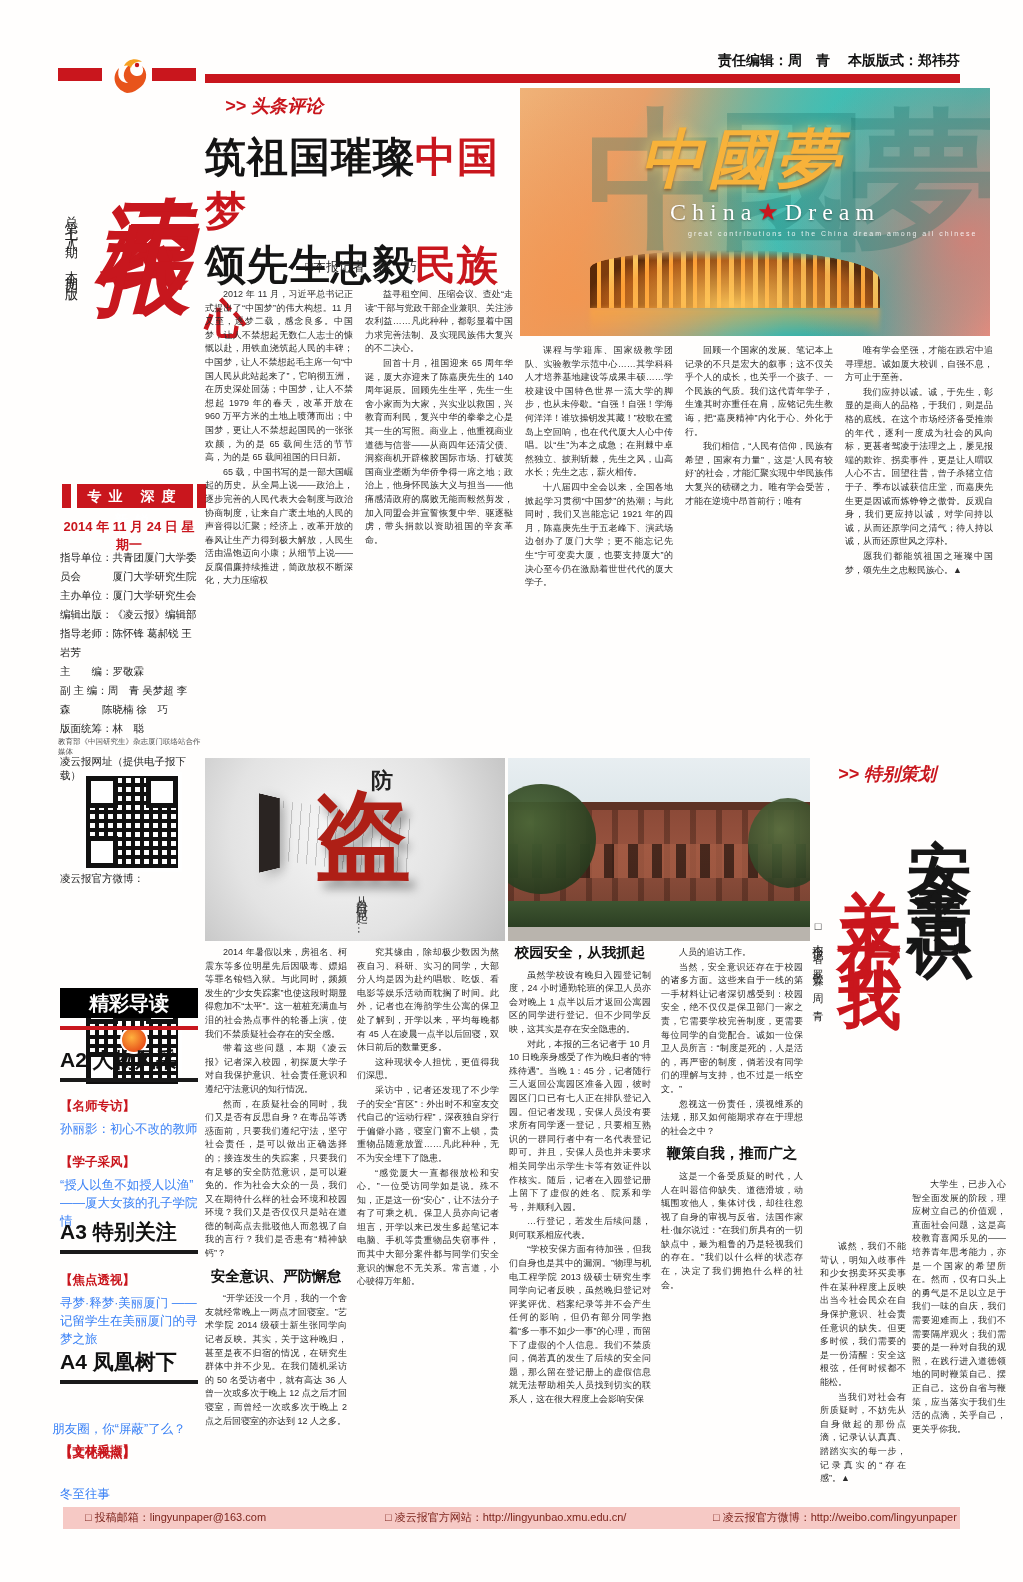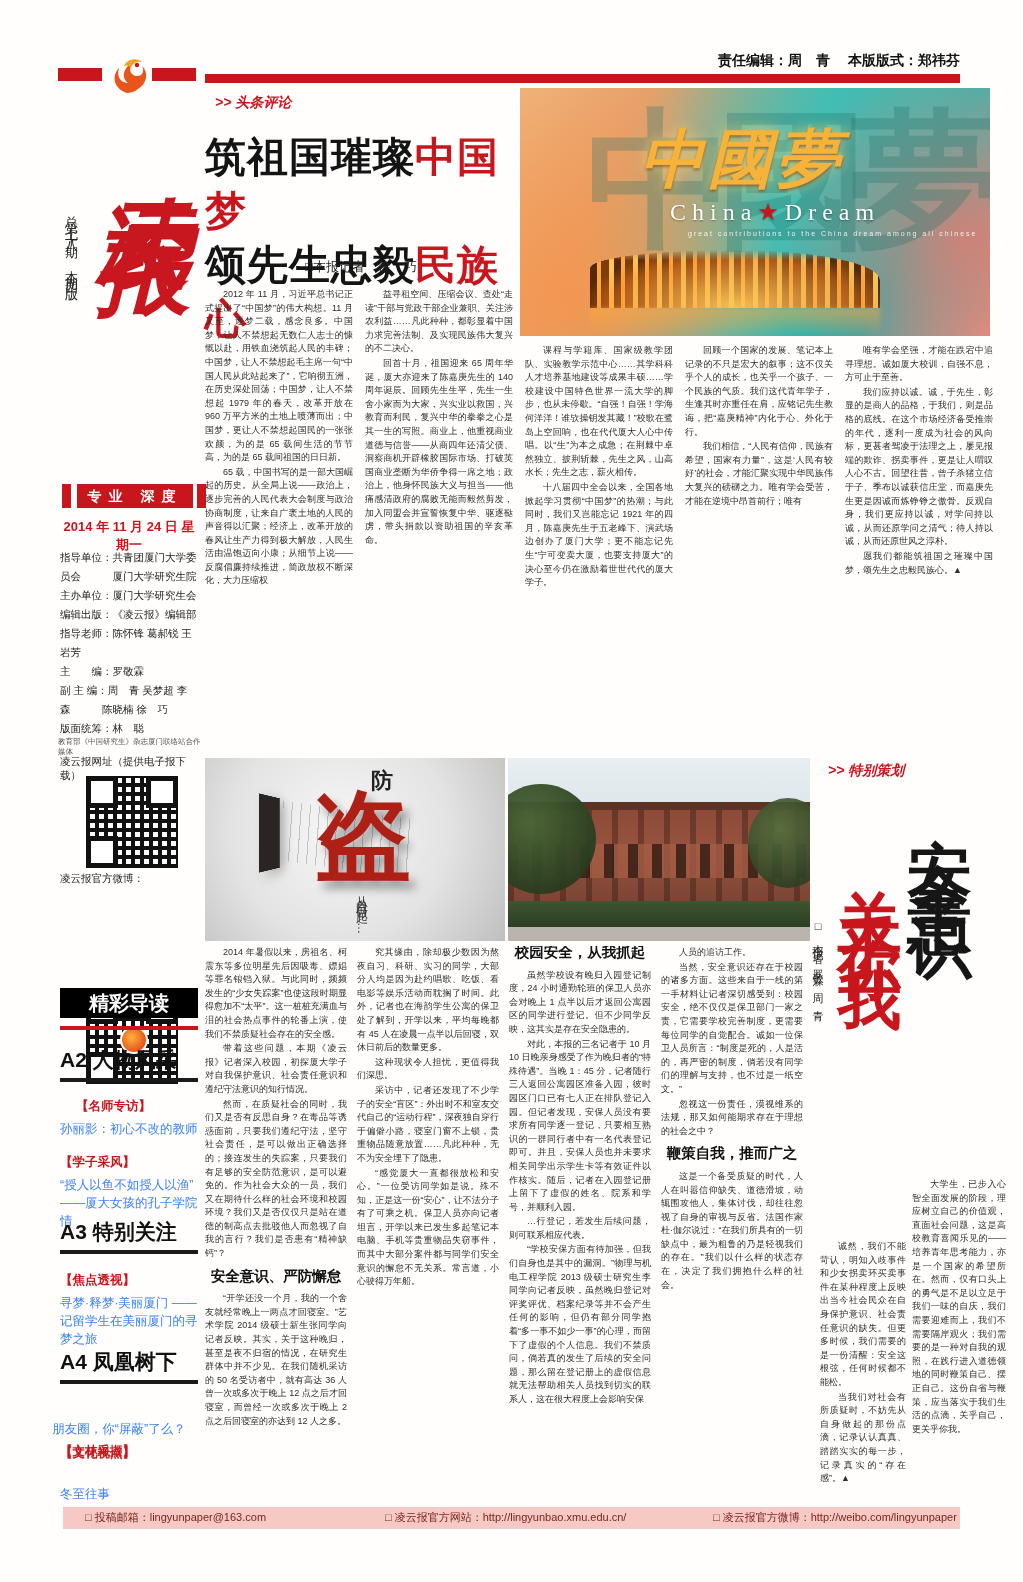--- a/index.html
+++ b/index.html
@@ -30,21 +30,21 @@
   .qr .finder.bl{bottom:0;left:0;}
   .qr .logo-dot{position:absolute;left:34px;top:34px;width:24px;height:24px;border-radius:50%;
       background:radial-gradient(circle at 40% 40%,#ffb23e,#e8541b 70%);border:2px solid #fff;}
   .guide-band{background:#000000;color:#fff;font-weight:bold;font-size:20px;text-align:center;line-height:30px;}
   .rule-red{background:#c9161d;height:4px;}
   .rule-black{background:#1a1a1a;height:4px;}
   .sec-head{font-size:21px;font-weight:bold;color:#111;}
   .tag{font-size:12.5px;font-weight:bold;color:#c9161d;}
   .guide-item{font-size:12.5px;color:#3b82f6;line-height:18px;}
   
-  .kicker{color:#c9161d;font-weight:bold;font-style:italic;font-size:14px;}
+  .kicker{color:#c9161d;font-weight:bold;font-style:italic;font-size:18px;margin-left:10px;}
   .headline{font-size:41px;line-height:54px;font-weight:bold;color:#141414;letter-spacing:1px;
             font-family:"Liberation Serif",serif;}
   .byline{font-size:13px;color:#222;text-align:center;}
   .col{font-size:9px;line-height:13.6px;text-align:justify;color:#2c2c2c;overflow:hidden;}
   .col p{margin:0 0 1px 0;text-indent:2em;}
   .subhead{font-size:14.5px;font-weight:bold;color:#111;text-align:center;margin:9px 0;text-indent:0;}
   
   .dream{overflow:hidden;background:
      radial-gradient(circle at 12% 85%,rgba(244,150,80,.95),rgba(244,150,80,0) 45%),
      radial-gradient(circle at 95% 60%,rgba(232,120,110,.8),rgba(232,120,110,0) 40%),
@@ -155,21 +155,21 @@
     <div class="finder tr"></div>
     <div class="finder bl"></div>
     <div class="logo-dot"></div>
   </div>
 
   <div class="abs guide-band" style="left:60px;top:988px;width:138px;height:30px;">精彩导读</div>
   <div class="abs rule-red" style="left:60px;top:1026px;width:138px;"></div>
 
   <div class="abs sec-head" style="left:60px;top:1046px;width:140px;">A2 人物风采</div>
   <div class="abs rule-black" style="left:60px;top:1078px;width:138px;"></div>
-  <div class="abs tag" style="left:60px;top:1098px;margin-left:16px;">【名师专访】</div>
+  <div class="abs tag" style="left:60px;top:1098px;">【名师专访】</div>
   <div class="abs guide-item" style="left:60px;top:1120px;width:140px;">孙丽影：初心不改的教师</div>
   <div class="abs tag" style="left:60px;top:1154px;">【学子采风】</div>
   <div class="abs guide-item" style="left:60px;top:1176px;width:142px;">“授人以鱼不如授人以渔” ——厦大女孩的孔子学院情</div>
 
   <div class="abs sec-head" style="left:60px;top:1218px;width:140px;">A3 特别关注</div>
   <div class="abs rule-black" style="left:60px;top:1250px;width:138px;"></div>
   <div class="abs tag" style="left:60px;top:1272px;">【焦点透视】</div>
   <div class="abs guide-item" style="left:60px;top:1294px;width:142px;">寻梦·释梦·美丽厦门 ——记留学生在美丽厦门的寻梦之旅</div>
 
   <div class="abs sec-head" style="left:60px;top:1348px;width:140px;">A4 凤凰树下</div>

